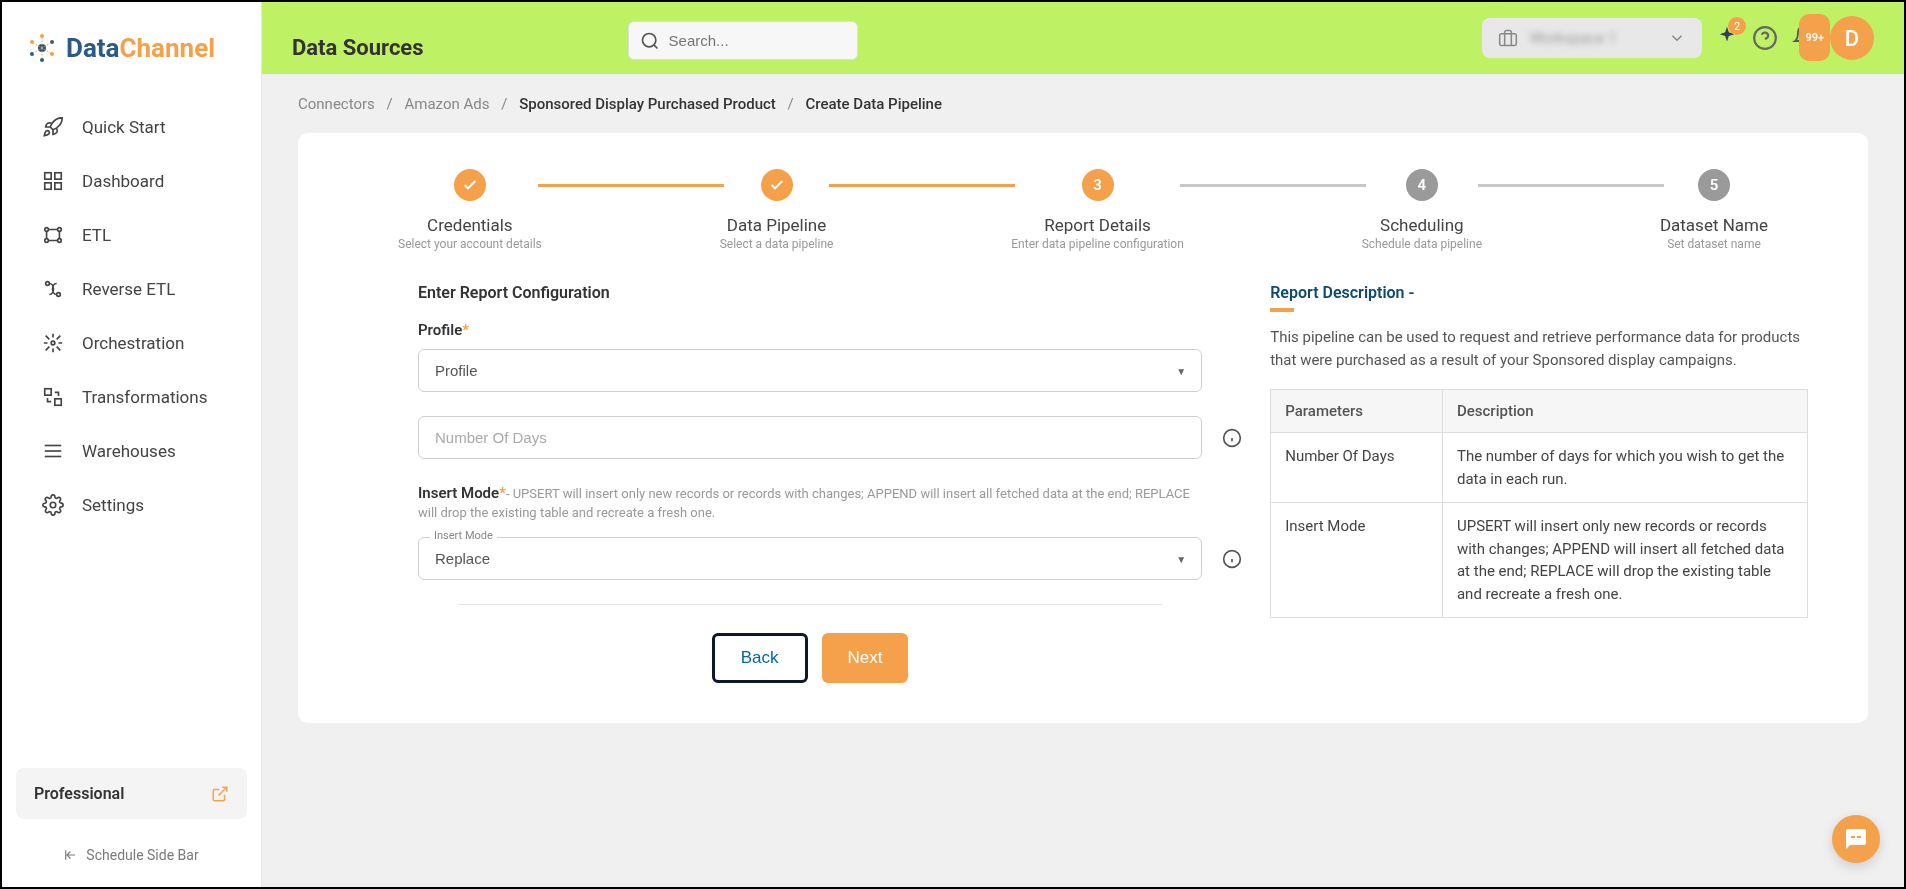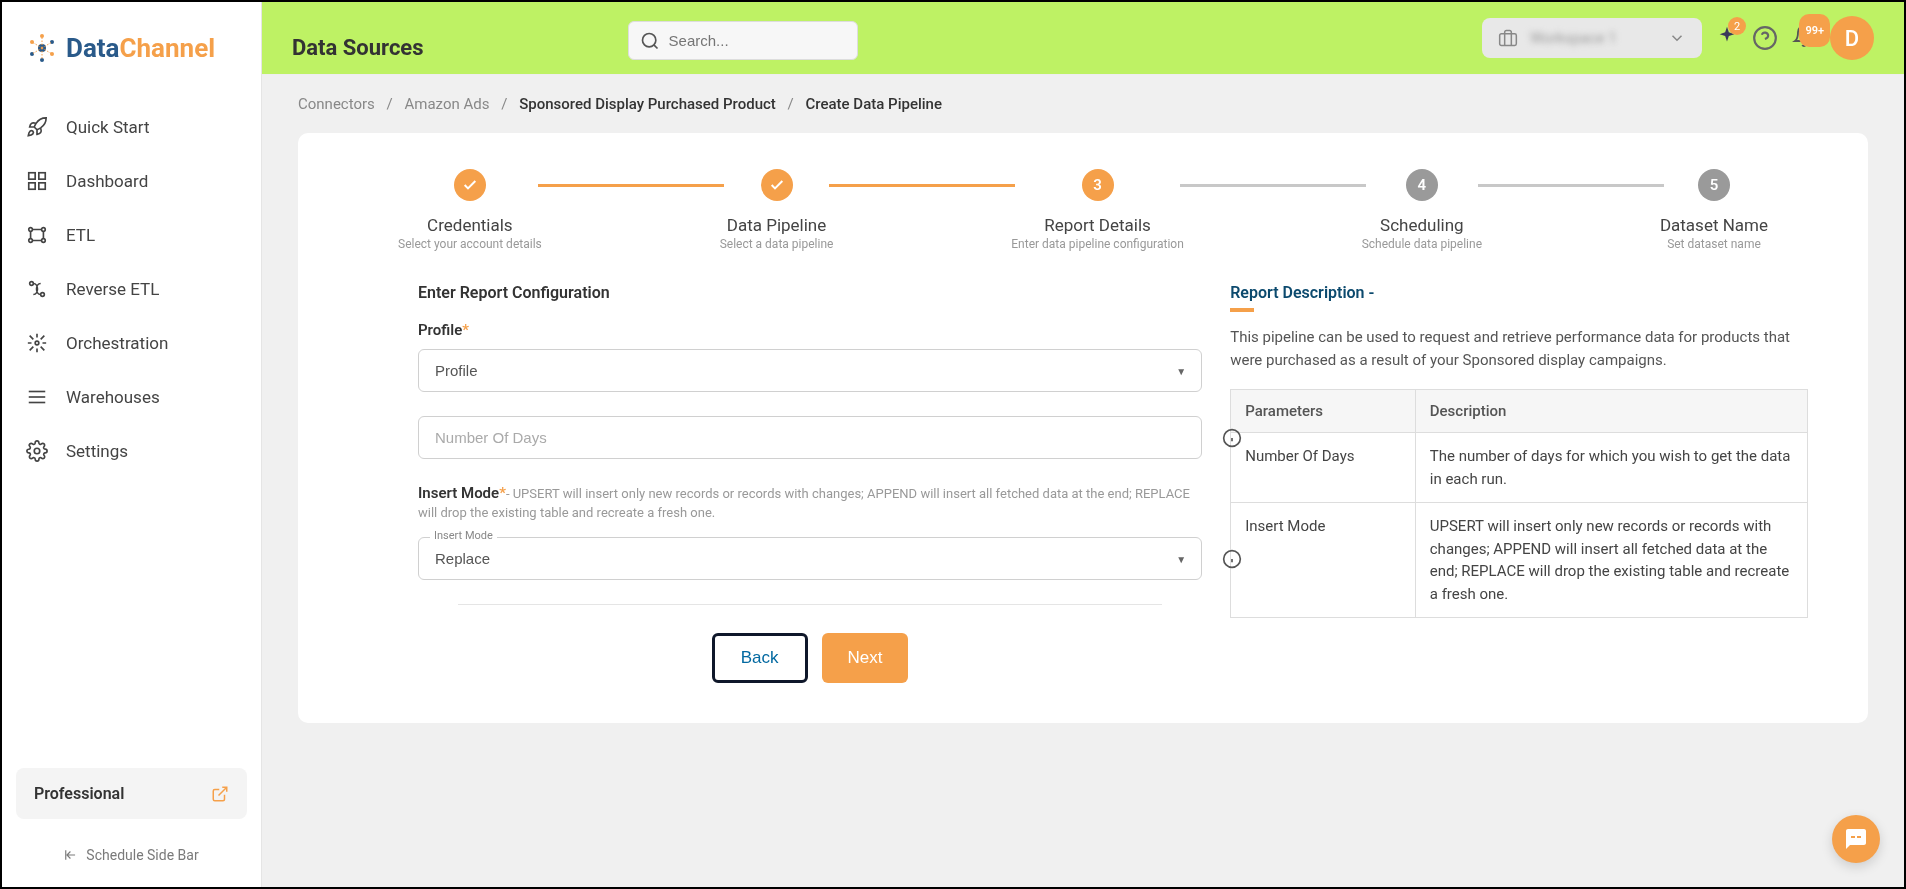--- a/index.html
+++ b/index.html
@@ -9,21 +9,21 @@
     .app { display: flex; width: 100%; height: 100%; }
     .sidebar { width: 260px; background: #fff; border-right: 1px solid #e5e5e5; display: flex; flex-direction: column; }
     .main { flex: 1; background: #f0f0f0; display: flex; flex-direction: column; overflow: hidden; }
     
     
     .logo { padding: 30px 24px 24px; display: flex; align-items: center; gap: 8px; text-align: right; }
     .logo-icon { width: 32px; height: 32px; }
     .logo-text { font-size: 26px; font-weight: 700; }
     .logo-text .data { color: #2a5a8a; }
     .logo-text .channel { color: #f5a04a; }
-    .nav { flex: 1; padding: 12px 0; }
+    .nav { flex: 1; padding: 12px 16px; }
     .nav-item { display: flex; align-items: center; gap: 18px; padding: 16px 24px; cursor: pointer; color: #444; font-size: 17px; }
     .nav-item svg { width: 22px; height: 22px; flex-shrink: 0; }
     .plan-badge { margin: 12px 14px; background: #f4f4f4; border-radius: 8px; padding: 16px 18px; display: flex; align-items: center; justify-content: space-between; }
     .plan-badge-text { font-weight: 600; color: #333; font-size: 16px; }
     .plan-badge svg { width: 18px; height: 18px; color: #f5a04a; }
     .collapse-bar { padding: 16px 24px 24px; display: flex; align-items: center; justify-content: center; gap: 8px; color: #7a7a7a; font-size: 14px; cursor: pointer; }
     .collapse-bar svg { width: 14px; height: 14px; }
     
     
     .header { background: #bef264; display: flex; align-items: flex-end; padding: 14px 30px; gap: 24px; border-bottom: 1px solid #eee; }
@@ -33,21 +33,21 @@
     .search-box svg { position: absolute; left: 12px; top: 50%; transform: translateY(-50%); width: 20px; height: 20px; color: #555; }
     .header-right { margin-left: auto; display: flex; align-items: center; gap: 14px; }
     .workspace-dropdown { background: #e8e8e8; border-radius: 8px; padding: 10px 16px; display: flex; align-items: center; gap: 12px; min-width: 220px; cursor: pointer; }
     .workspace-dropdown svg.brief { width: 20px; height: 20px; color: #888; }
     .workspace-label { flex: 1; color: #999; filter: blur(3px); font-size: 15px; }
     .workspace-dropdown svg.chev { width: 18px; height: 18px; color: #888; }
     .sparkle { width: 22px; height: 22px; color: #3a3a5a; position: relative; }
     .sparkle-badge { position: absolute; top: -8px; right: -8px; background: #f5a04a; color: #fff; border-radius: 50%; width: 18px; height: 18px; font-size: 11px; display: flex; align-items: center; justify-content: center; }
     .help-icon { width: 26px; height: 26px; color: #666; cursor: pointer; }
     .bell { width: 24px; height: 24px; color: #555; position: relative; }
-    .bell-badge { position: absolute; top: -10px; right: -14px; background: #f5a04a; color: #fff; border-radius: 10px; padding: 10px 6px; font-size: 11px; font-weight: 600; margin-left: 40px; }
+    .bell-badge { position: absolute; top: -10px; right: -14px; background: #f5a04a; color: #fff; border-radius: 10px; padding: 17px 6px; font-size: 11px; font-weight: 600; margin-left: 40px; }
     .avatar { width: 44px; height: 44px; background: #f5a04a; border-radius: 50%; display: flex; align-items: center; justify-content: center; color: #fff; font-size: 22px; font-weight: 500; cursor: pointer; }
     
     
     .breadcrumb { padding: 20px 36px 12px; font-size: 15px; color: #888; }
     .breadcrumb a { color: #888; text-decoration: none; }
     .breadcrumb .sep { margin: 0 8px; }
     .breadcrumb .current { color: #333; font-weight: 500; }
     
     
     .content { background: #fff; margin: 8px 36px 24px; border-radius: 10px; padding: 36px 40px 40px; }
@@ -61,21 +61,21 @@
     .step-circle.pending { background: #9a9a9a; }
     .step-circle svg { width: 16px; height: 16px; }
     .step-title { margin-top: 14px; font-size: 17px; color: #444; }
     .step-desc { margin-top: 2px; font-size: 12px; color: #999; }
     .step-line { flex: 1; height: 3px; margin: 15px -4px 0; }
     .step-line.done { background: #f5a04a; }
     .step-line.active { background: #f5a04a; }
     .step-line.pending { background: #c8c8c8; }
     
     
-    .form-area { display: flex; gap: 28px; margin-top: 20px; }
+    .form-area { display: flex; gap: 68px; margin-top: 20px; }
     .form-left { flex: 0 0 58%; padding-left: 80px; }
     .form-right { flex: 1; padding-right: 20px; }
     
     .section-title { font-size: 16px; font-weight: 600; color: #333; margin-bottom: 18px; }
     .field { margin-bottom: 24px; position: relative; }
     .field-label { font-size: 15px; font-weight: 600; color: #333; }
     .field-label .req { color: #f5a04a; }
     .field-hint { font-size: 13px; color: #999; font-weight: 400; }
     .field-input-wrap { margin-top: 10px; position: relative; }
     .field select, .field input { width: 100%; padding: 12px 16px; border: 1px solid #d0d0d0; border-radius: 6px; font-size: 15px; color: #555; background: #fff; appearance: none; }
@@ -158,20 +158,28 @@
             <path d="M8 6c6 0 6 12 0 12M16 18c-6 0-6-12 0-12"></path>
           </svg>
         <span>Reverse ETL</span>
       </div>
       <div class="nav-item">
         <svg viewBox="0 0 24 24" fill="none" stroke="currentColor" stroke-width="1.8">
             <path d="M4 4l4 4M20 4l-4 4M4 20l4-4M20 20l-4-4M12 2v4M12 18v4M2 12h4M18 12h4"></path>
             <circle cx="12" cy="12" r="2"></circle>
           </svg>
         <span>Orchestration</span>
+      </div>
+      <div class="nav-item">
+        <svg viewBox="0 0 24 24" fill="none" stroke="currentColor" stroke-width="1.8">
+            <rect x="3" y="3" width="7" height="7"></rect>
+            <rect x="14" y="14" width="7" height="7"></rect>
+            <path d="M14 7h4v4M10 17H6v-4"></path>
+          </svg>
+        <span>Transformations</span>
       </div>
       <div class="nav-item">
         <svg viewBox="0 0 24 24" fill="none" stroke="currentColor" stroke-width="1.8">
             <line x1="3" y1="6" x2="21" y2="6"></line>
             <line x1="3" y1="12" x2="21" y2="12"></line>
             <line x1="3" y1="18" x2="21" y2="18"></line>
             <line x1="3" y1="6" x2="3" y2="6"></line>
           </svg>
         <span>Warehouses</span>
       </div>

